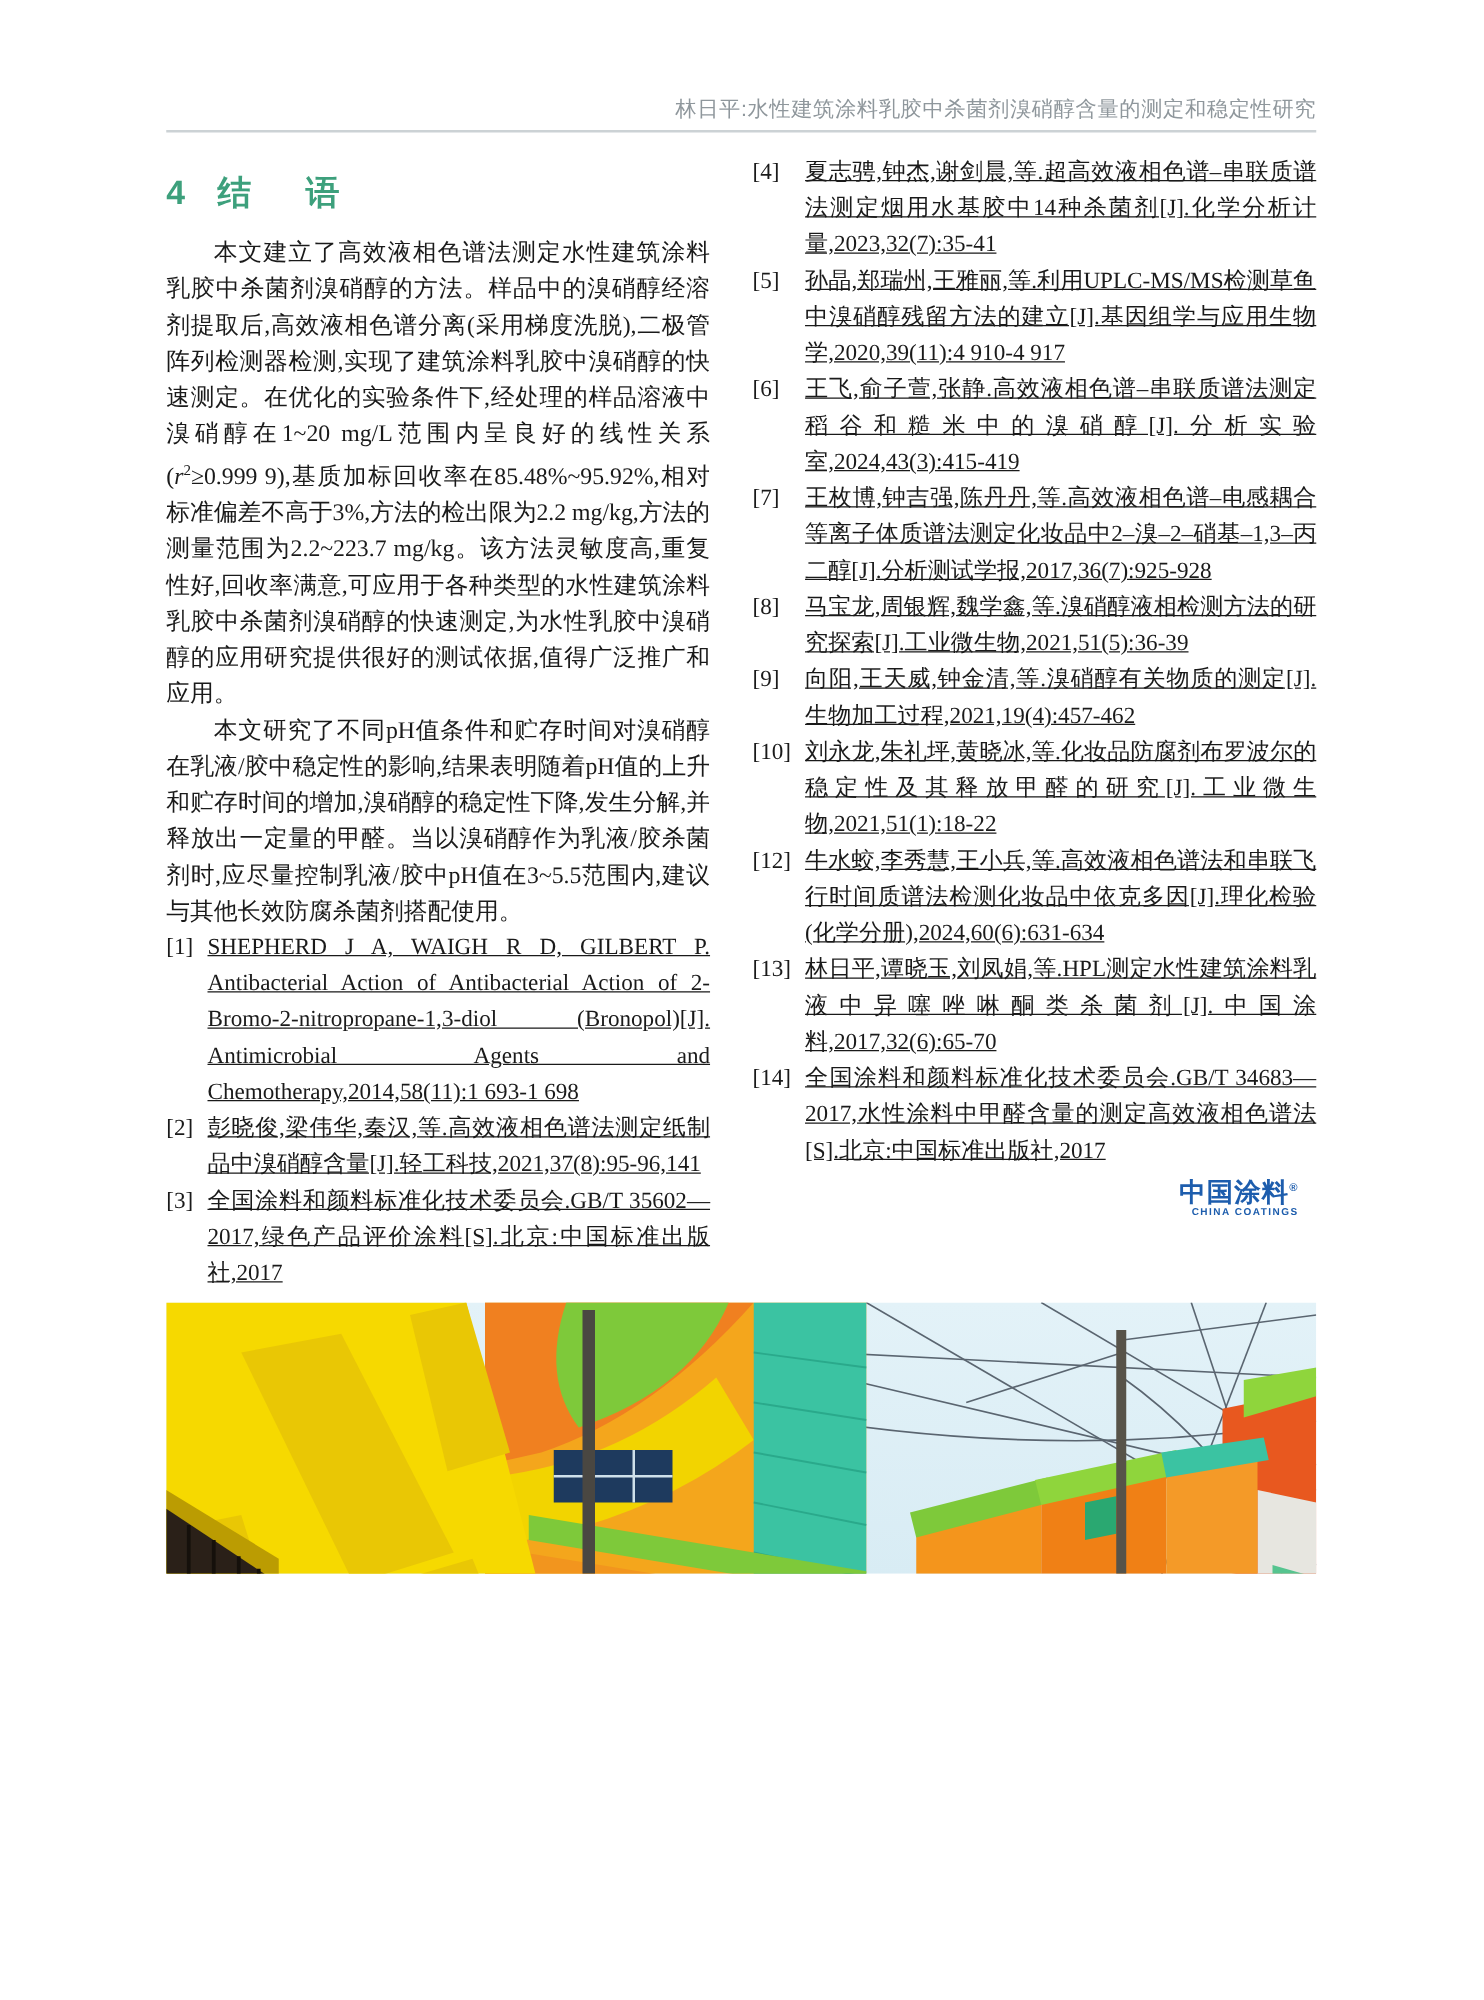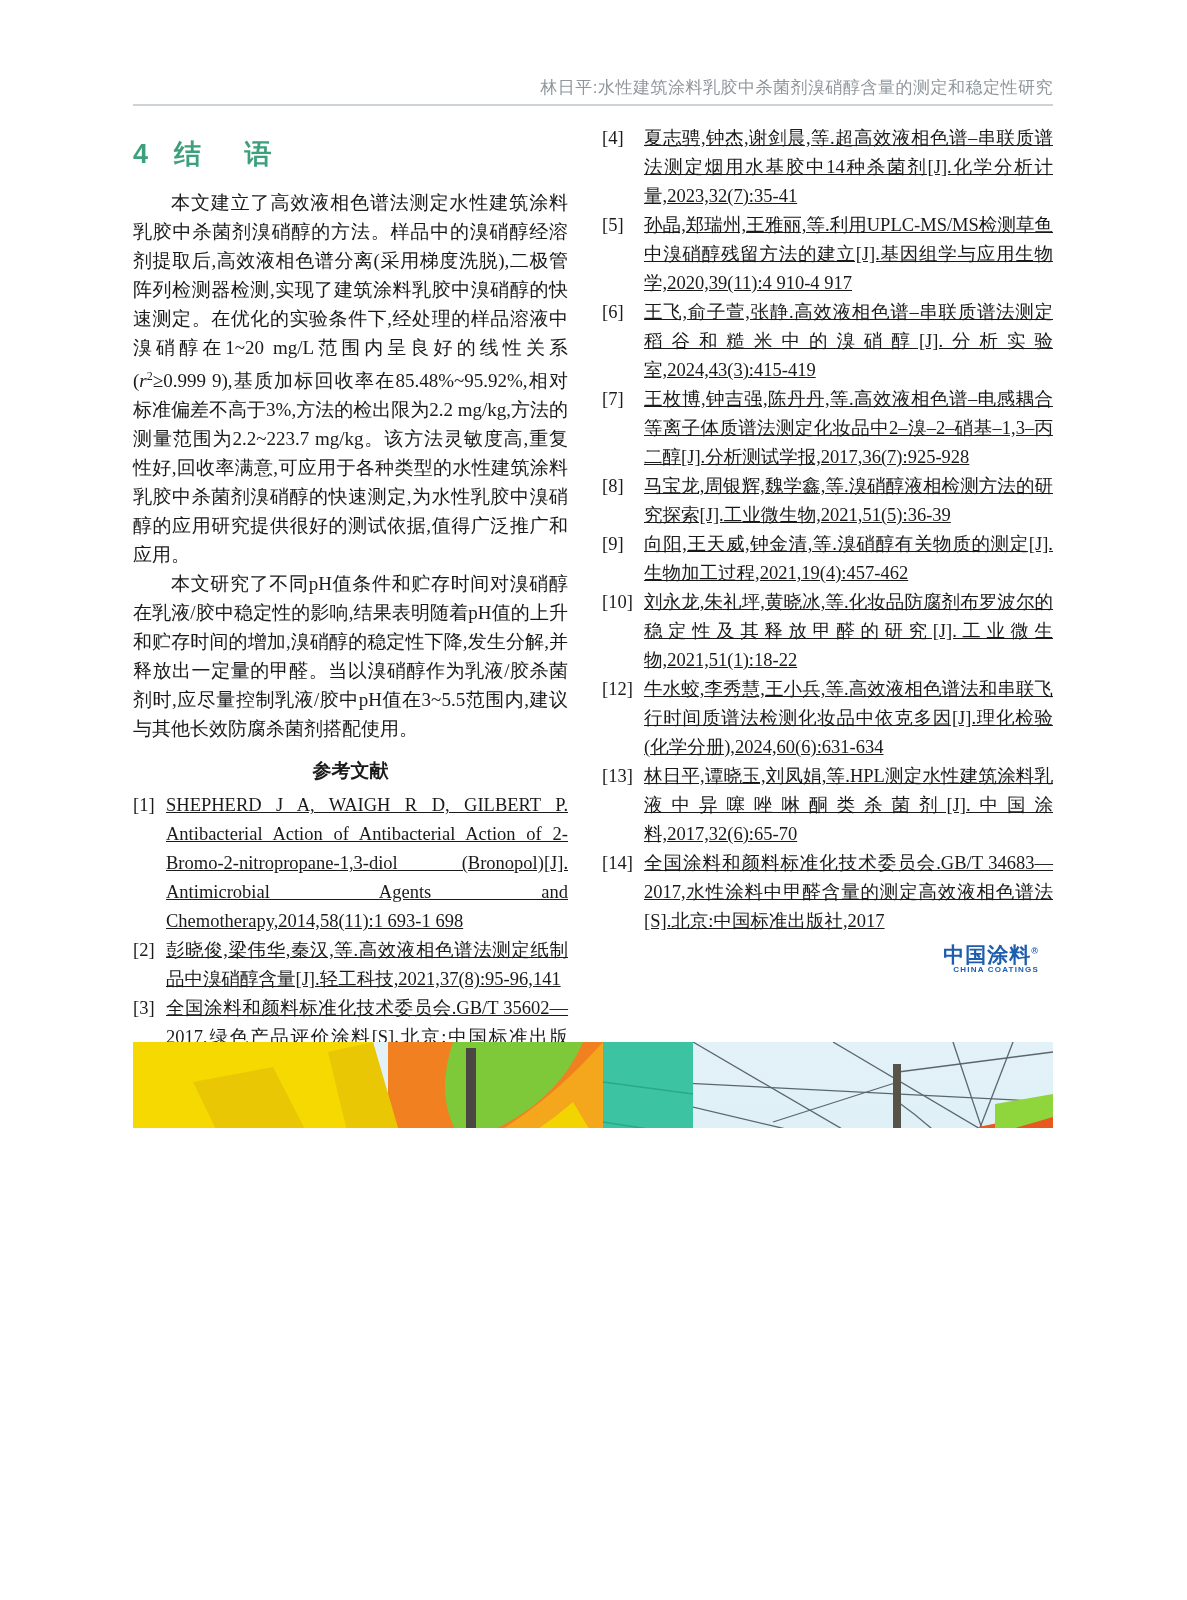--- a/index.html
+++ b/index.html
@@ -1,16 +1,16 @@
 <!DOCTYPE html>
 <html><head>
 <meta charset="utf-8">
 <style>
   html,body{margin:0;padding:0;background:#ffffff;}
-  .page{position:relative;width:1187px;height:1128px;background:#ffffff;overflow:hidden;
+  .page{position:relative;width:1187px;height:1259px;background:#ffffff;overflow:hidden;
         font-family:"Liberation Serif",serif;color:#1a1a1a;}
   
   .running-title{position:absolute;top:76px;left:133px;width:920px;text-align:right;
         font-family:"Liberation Sans",sans-serif;font-size:17px;color:#8f979c;letter-spacing:.5px;}
   .header-rule{position:absolute;top:104px;left:133px;width:920px;height:0;
         border-top:2px solid #ccd2d5;}
   
   .columns{position:absolute;top:124px;left:133px;width:920px;display:flex;gap:34px;}
   .col-left{width:437px;}
   .col-right{width:453px;}
@@ -53,21 +53,20 @@
 
   <div class="columns">
 
     <div class="col-left">
       <div class="section-heading">
         <span class="num">4</span><span class="ttl">结 语</span>
       </div>
       <p class="body"><span>本文建立了高效液相色谱法测定水性建筑涂料乳胶中杀菌剂溴硝醇的方法。样品中的溴硝醇经溶剂提取后,高效液相色谱分离(采用梯度洗脱),二极管阵列检测器检测,实现了建筑涂料乳胶中溴硝醇的快速测定。在优化的实验条件下,经处理的样品溶液中溴硝醇在1~20 mg/L范围内呈良好的线性关系(</span><i>r</i><sup>2</sup><span>≥0.999 9),基质加标回收率在85.48%~95.92%,相对标准偏差不高于3%,方法的检出限为2.2 mg/kg,方法的测量范围为2.2~223.7 mg/kg。该方法灵敏度高,重复性好,回收率满意,可应用于各种类型的水性建筑涂料乳胶中杀菌剂溴硝醇的快速测定,为水性乳胶中溴硝醇的应用研究提供很好的测试依据,值得广泛推广和应用。</span></p>
       <p class="body">本文研究了不同pH值条件和贮存时间对溴硝醇在乳液/胶中稳定性的影响,结果表明随着pH值的上升和贮存时间的增加,溴硝醇的稳定性下降,发生分解,并释放出一定量的甲醛。当以溴硝醇作为乳液/胶杀菌剂时,应尽量控制乳液/胶中pH值在3~5.5范围内,建议与其他长效防腐杀菌剂搭配使用。</p>
 
-      <div class="ref-heading">参考文献</div>
 
       <div class="ref">
         <span class="ref-no">[1]</span>
         <span class="ref-text">SHEPHERD J A, WAIGH R D, GILBERT P. Antibacterial Action of Antibacterial Action of 2-Bromo-2-nitropropane-1,3-diol (Bronopol)[J]. Antimicrobial Agents and Chemotherapy,2014,58(11):1 693-1 698</span>
       </div>
       <div class="ref">
         <span class="ref-no">[2]</span>
         <span class="ref-text">彭晓俊,梁伟华,秦汉,等.高效液相色谱法测定纸制品中溴硝醇含量[J].轻工科技,2021,37(8):95-96,141</span>
       </div>
       <div class="ref">

